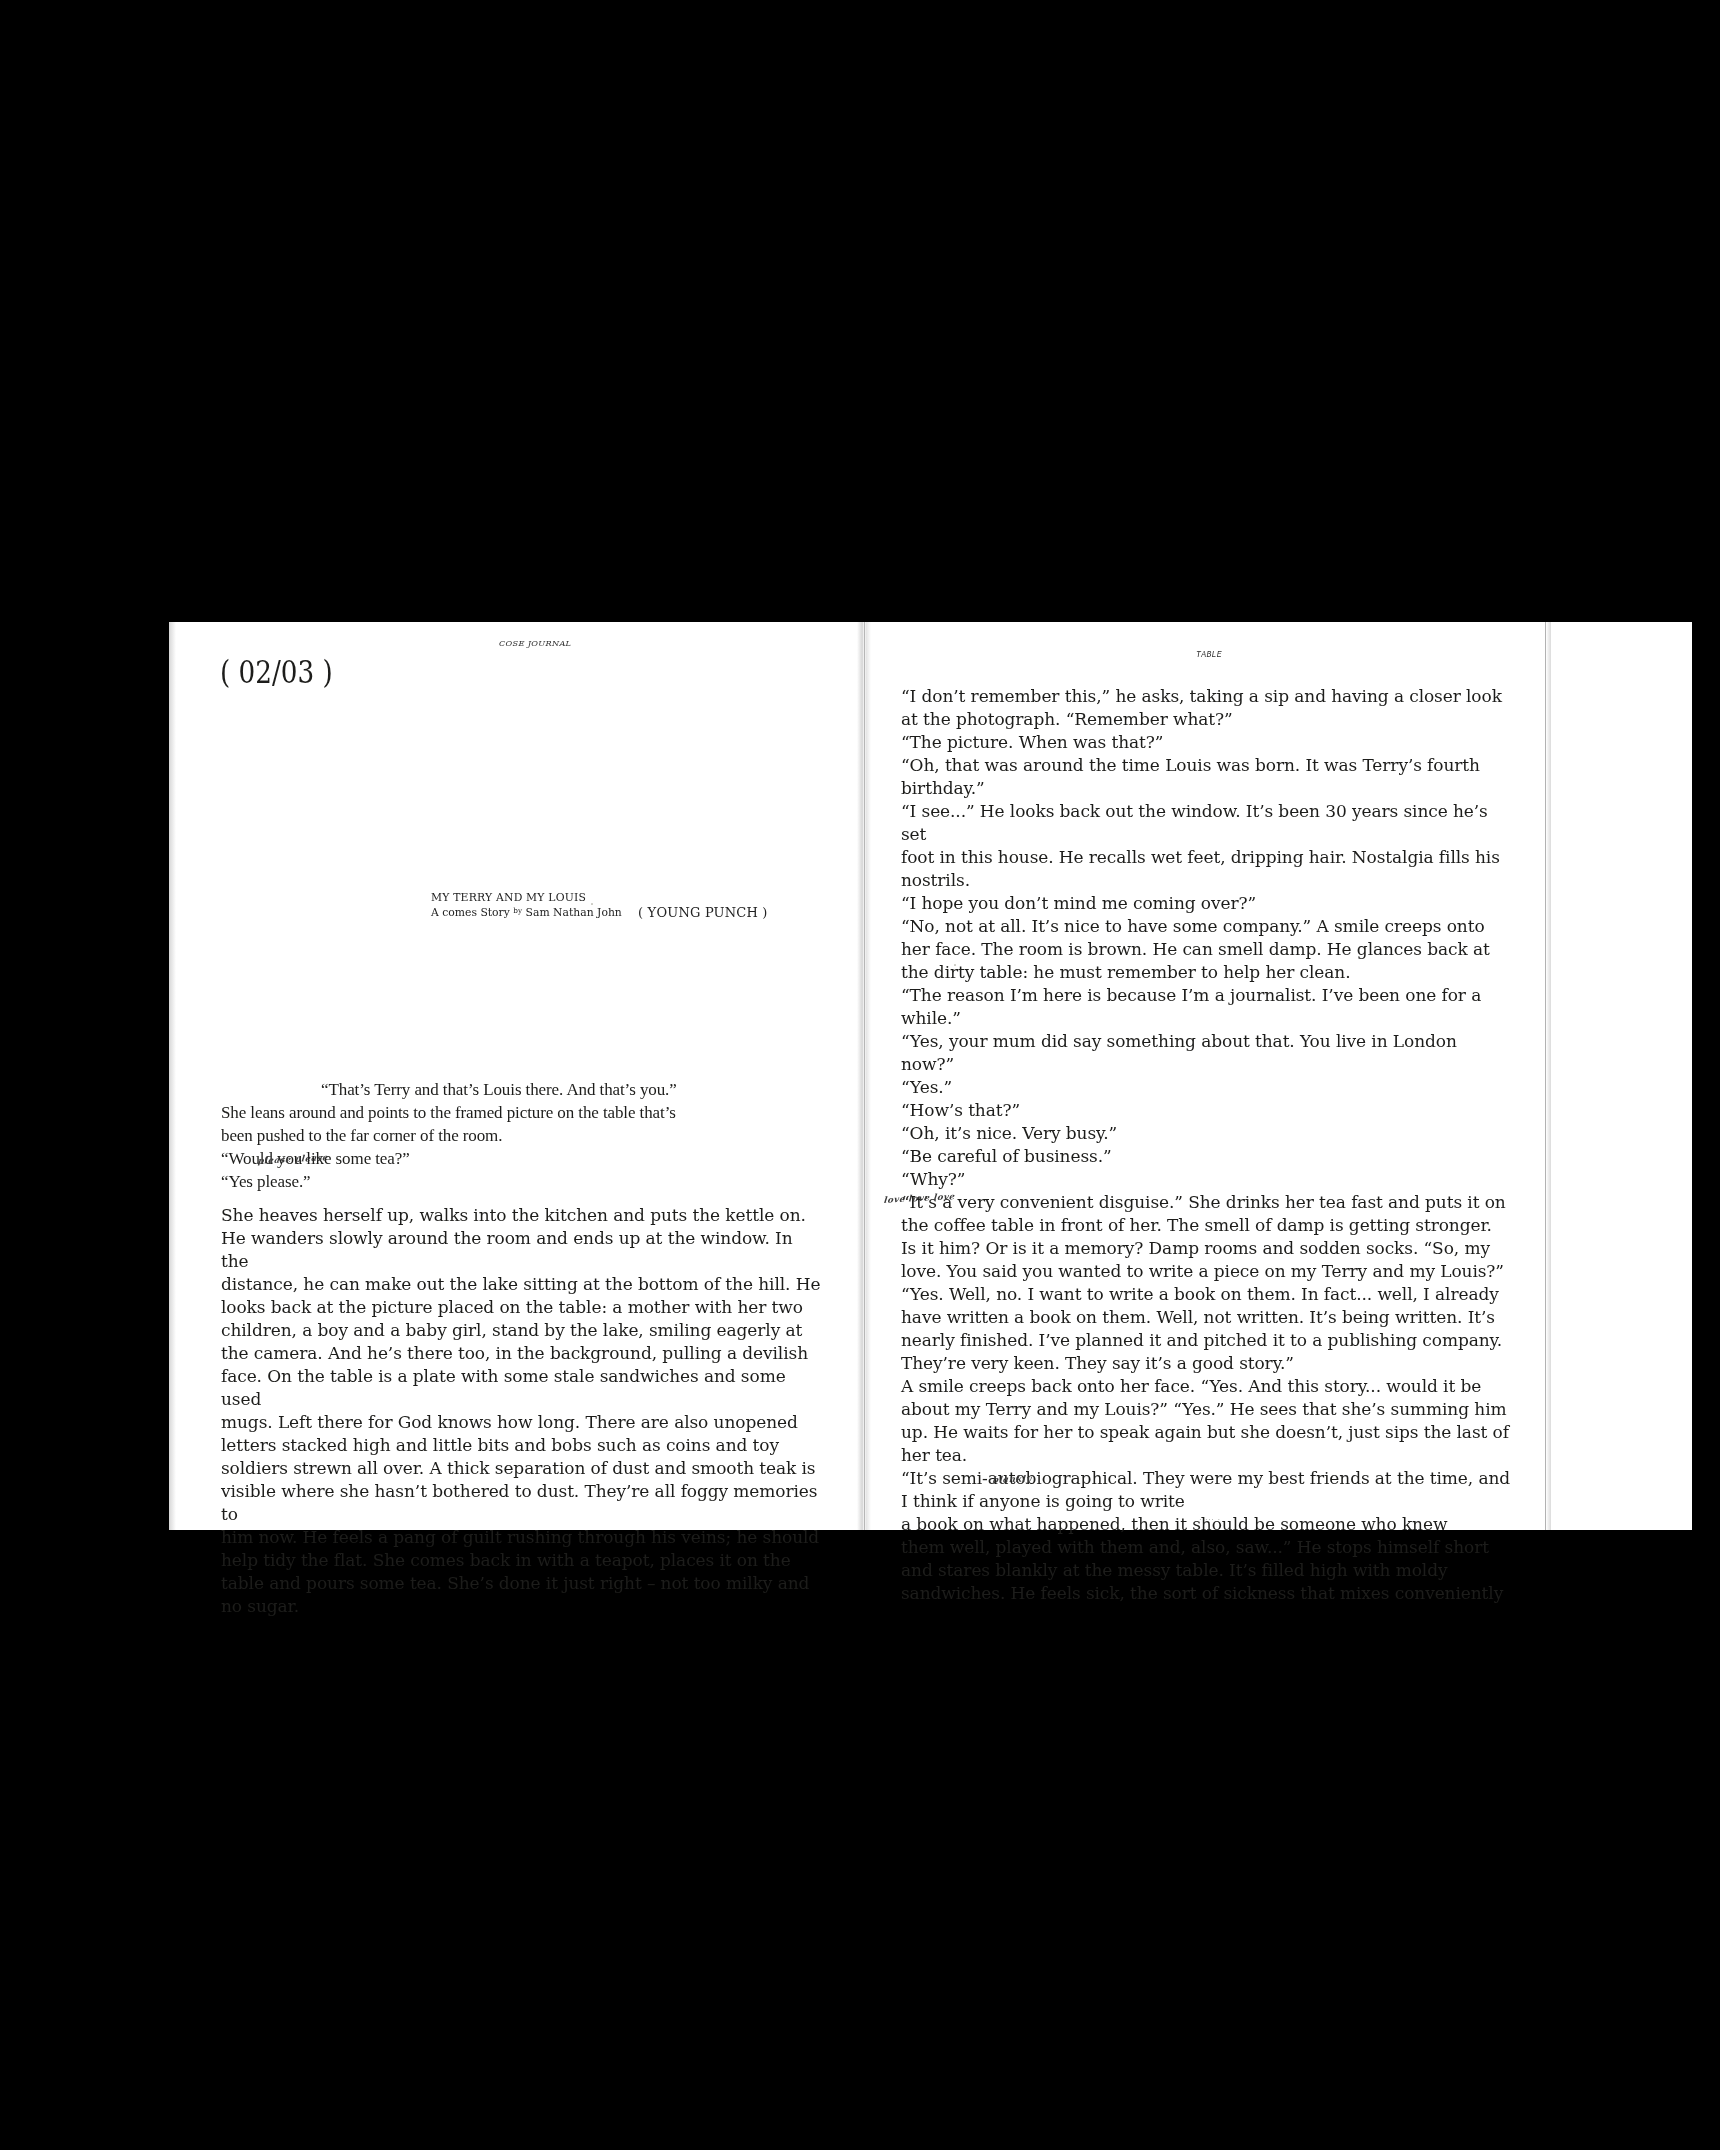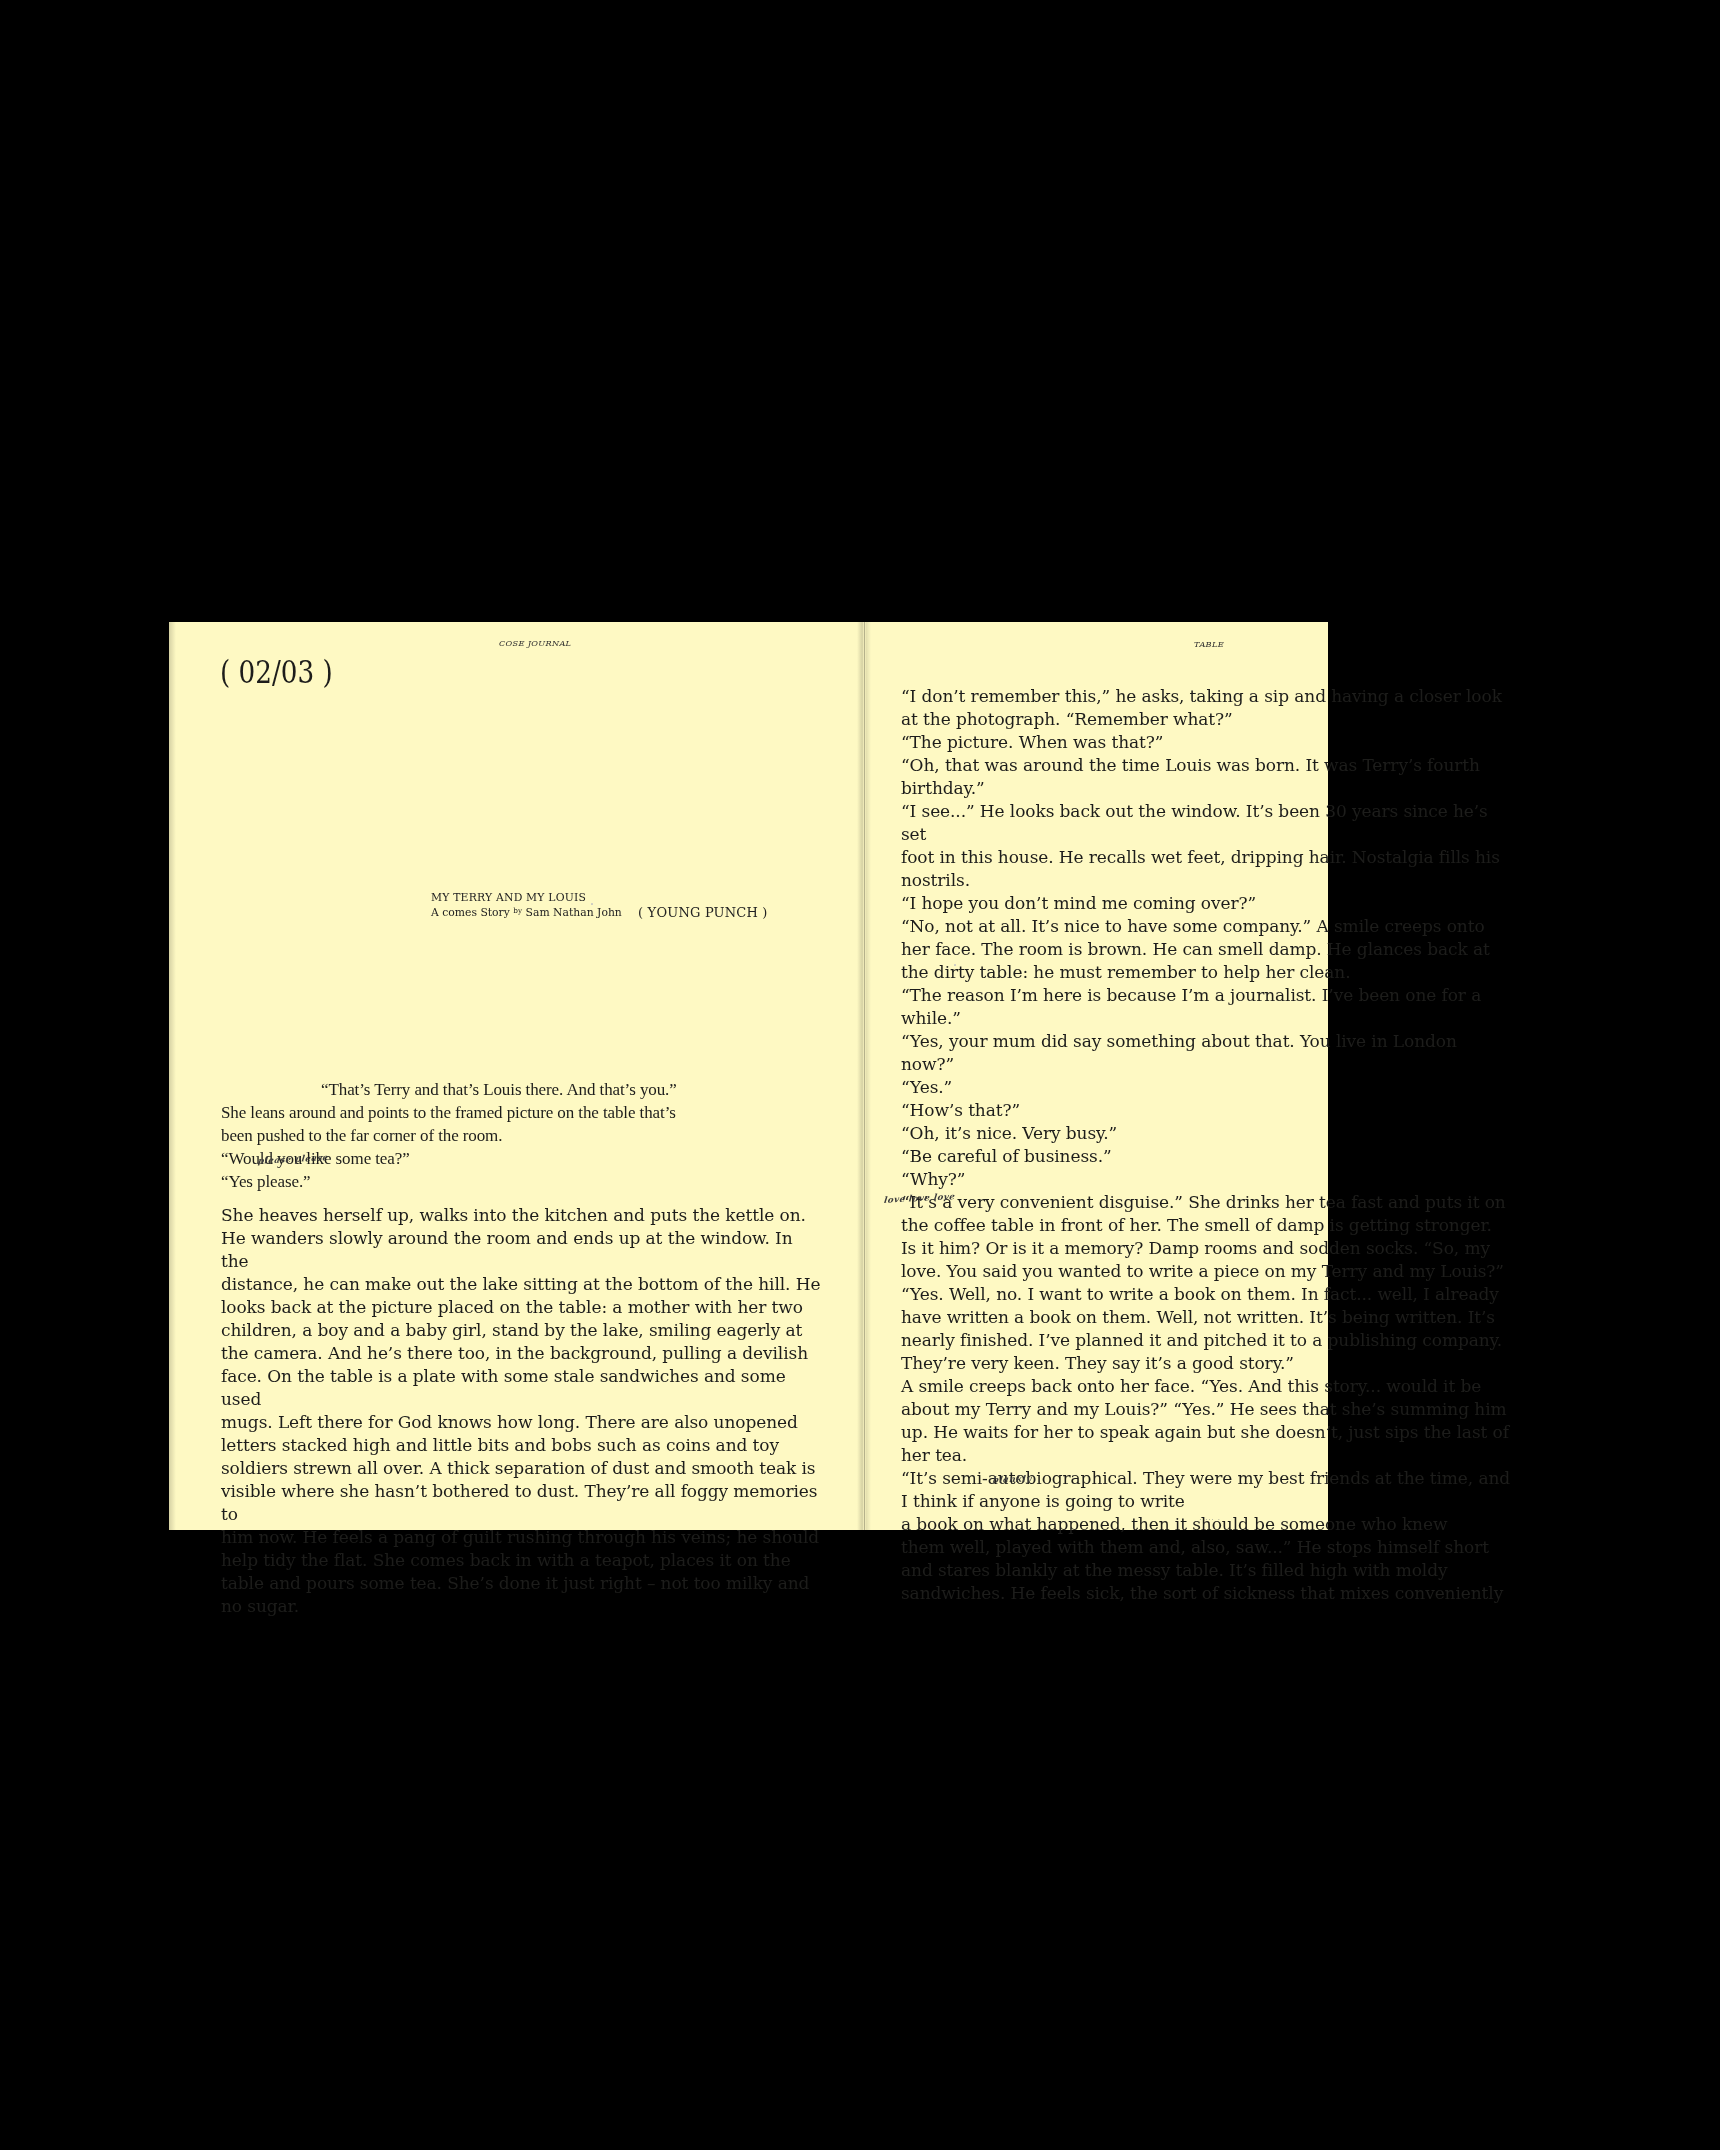--- a/index.html
+++ b/index.html
@@ -1,33 +1,33 @@
 <!DOCTYPE html>
 <html style="font-size:13.8px"><head>
 <meta charset="utf-8">
 <style>
   html,body{margin:0;padding:0;background:#000;}
   .canvas{position:relative;width:1721px;height:2151px;background:#000;overflow:hidden;
           font-family:"DejaVu Serif", serif;}
-  .spread{position:absolute;left:169px;top:622px;width:1159px;height:908px;
-          background:#fef9c3;}
+  .spread{position:absolute;left:169px;top:622px;width:1523px;height:908px;
+          background:#ffffff;}
   
   .edge-left{position:absolute;left:0;top:0;width:6.9px;height:100%;
       background:linear-gradient(90deg,rgba(0,0,0,0.16),rgba(0,0,0,0));}
   .gutter{position:absolute;left:688px;top:0;width:13.8px;height:100%;
       background:linear-gradient(90deg,rgba(0,0,0,0) 0%,rgba(0,0,0,0.16) 38%,rgba(255,255,255,0) 52%,rgba(0,0,0,0.10) 66%,rgba(0,0,0,0) 100%);}
   .gutter-line{position:absolute;left:695px;top:0;width:0.9px;height:100%;background:rgba(0,0,0,0.28);}
   .edge-right-line{position:absolute;left:1376px;top:0;width:0.9px;height:100%;background:rgba(0,0,0,0.30);}
   .edge-right{position:absolute;left:1377px;top:0;width:5.2px;height:100%;
       background:linear-gradient(90deg,rgba(0,0,0,0) ,rgba(0,0,0,0.14));}
 
   .running-head{position:absolute;font-style:italic;font-size:8.2px;letter-spacing:0.3px;
       color:#2e2e2e;text-align:center;white-space:nowrap;}
   .head-left{left:330px;top:16.3px;width:62px;}
-  .head-right{left:1014px;top:17px;width:52px;}
+  .head-right{left:1014px;top:28px;width:52px;font-family:Liberation Mono, monospace;}
 
   .folio{position:absolute;left:51px;top:34px;font-size:32px;color:#1d1d1b;
       white-space:nowrap;transform:scaleX(0.82);transform-origin:left top;line-height:1;}
 
   .title-block{position:absolute;left:262px;top:270px;color:#222;}
   .title{font-size:10.8px;line-height:12px;letter-spacing:0.2px;white-space:nowrap;}
   .byline{font-size:10.8px;line-height:12px;margin-top:0.9px;white-space:nowrap;}
   .byline .by{font-size:7.3px;vertical-align:3.4px;}
   .byline .author{}
   .imprint{position:absolute;left:469px;top:283px;font-size:13px;letter-spacing:0.2px;

